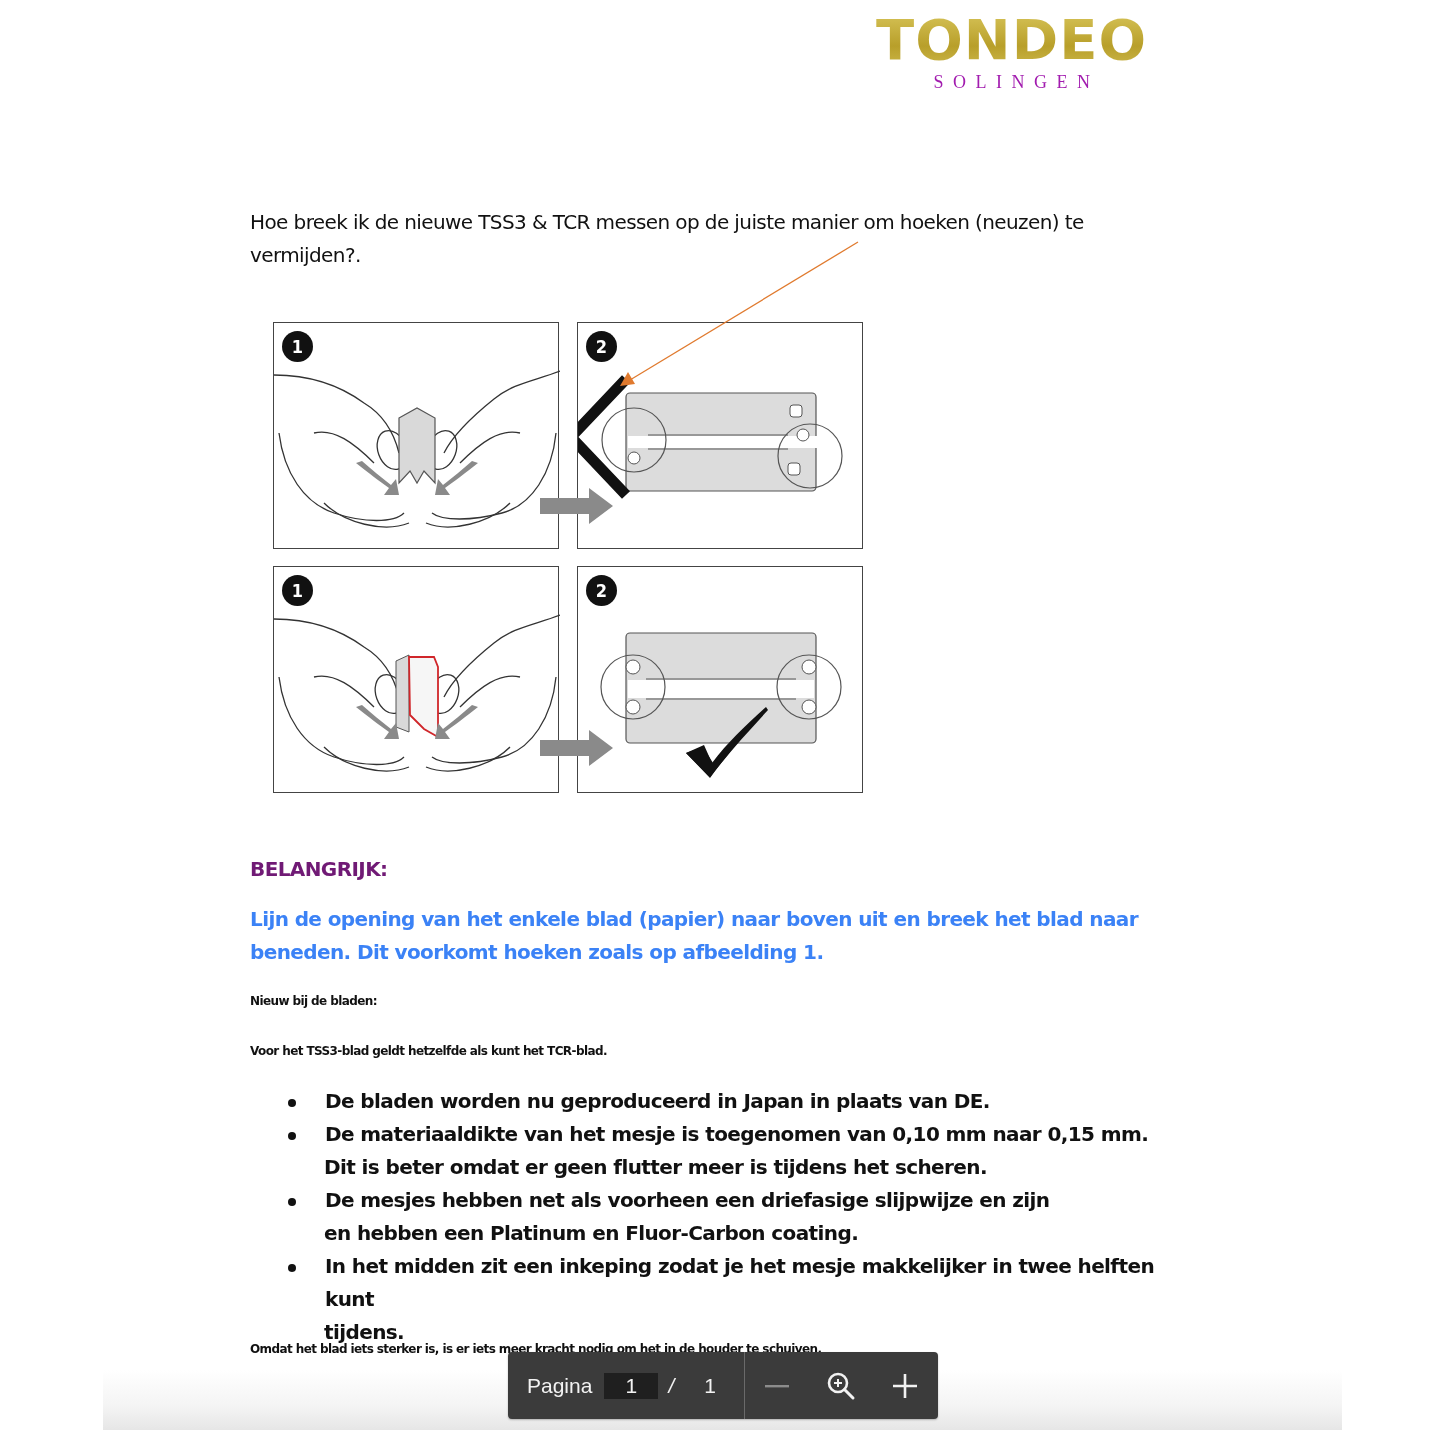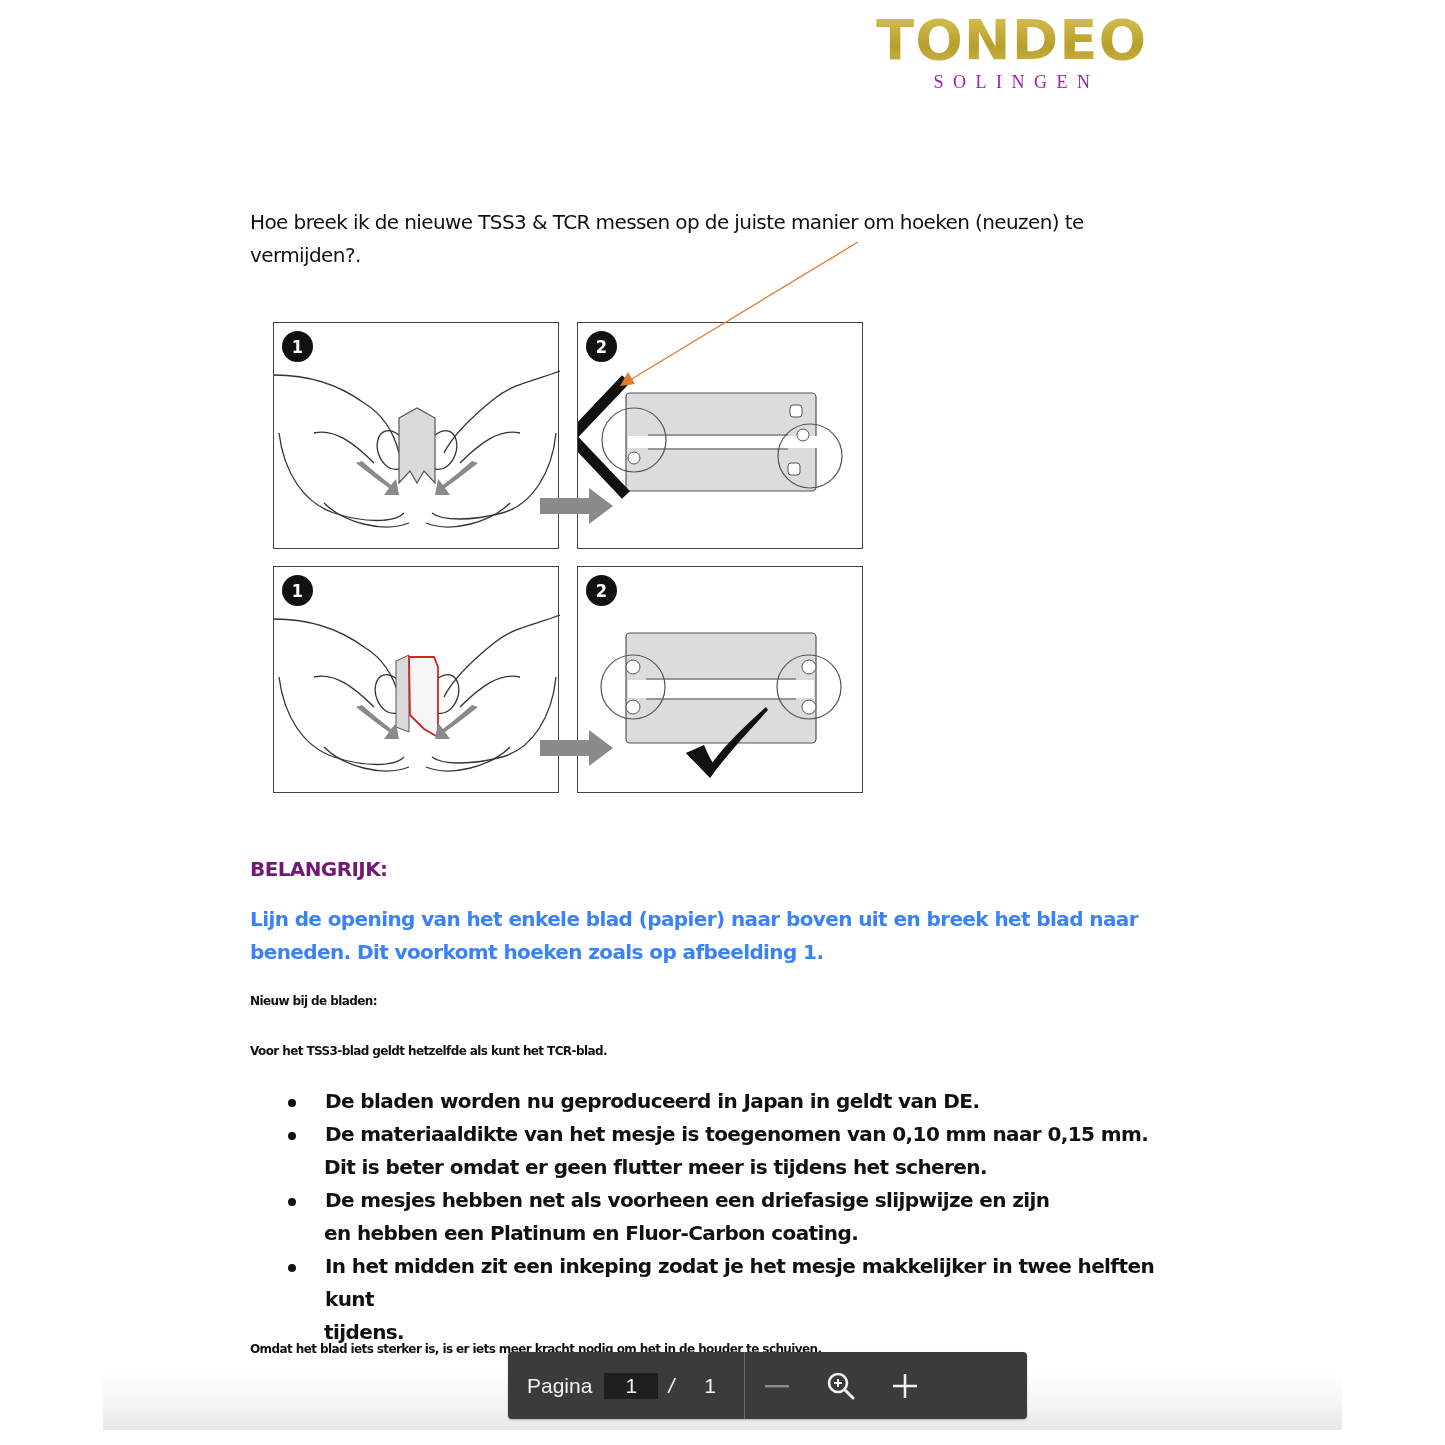--- a/index.html
+++ b/index.html
@@ -36,21 +36,21 @@
 
   .bullets { position: absolute; left: 250px; top: 1085px; width: 950px; margin: 0; padding: 0; list-style: none;
              font-family: "DejaVu Sans", sans-serif; font-weight: bold; font-size: 20px; letter-spacing: -0.6px; line-height: 33px; }
   .bullets li { position: relative; padding-left: 75px; }
   .bullets li .dot { position: absolute; left: 38px; top: 14px; width: 8px; height: 8px; background: #111; border-radius: 50%; }
   .bullets li .cont { display: block; margin-left: -1px; }
 
   .bottom-fade { position: absolute; left: 103px; top: 1370px; width: 1239px; height: 60px;
                  background: linear-gradient(180deg, rgba(255,255,255,0) 0%, #f4f4f4 60%, #e6e6e6 100%); }
 
-  .toolbar { position: absolute; left: 508px; top: 1352px; width: 519px; height: 67px; background: #3b3b3b;
+  .toolbar { position: absolute; left: 508px; top: 1352px; width: 430px; height: 67px; background: #3b3b3b;
              border-radius: 4px; display: flex; align-items: center; color: #f2f2f2;
              font-family: "Liberation Sans", sans-serif; font-size: 21px; box-shadow: 0 1px 2px rgba(0,0,0,0.25); }
   .tb-page { display: flex; align-items: center; width: 236px; height: 100%; box-sizing: border-box; padding-left: 19px; }
   .tb-label { margin-right: 12px; }
   .tb-input { width: 54px; height: 26px; background: #1f1f1f; color: #f2f2f2; border: none; text-align: center;
               font-family: "Liberation Sans", sans-serif; font-size: 21px; padding: 0; }
   .tb-sep { margin-left: 10px; margin-right: 30px; font-style: italic; }
   .tb-divider { width: 1px; height: 100%; background: #6a6a6a; }
   .tb-btn { width: 64px; height: 100%; display: flex; align-items: center; justify-content: center; cursor: pointer; }
   .tb-btn svg { display: block; }
@@ -160,21 +160,21 @@
 
 <div class="important">BELANGRIJK:</div>
 <div class="important-body">Lijn de opening van het enkele blad (papier) naar boven uit en breek het blad naar beneden. Dit voorkomt hoeken zoals op afbeelding 1.</div>
 
 <div class="para" style="top:985px;">Nieuw bij de bladen:</div>
 <div class="para" style="top:1035px;">Voor het TSS3-blad geldt hetzelfde als kunt het TCR-blad.</div>
 
 <ul class="bullets">
   <li>
     <span class="dot"></span>
-    <span>De bladen worden nu geproduceerd in Japan in geldt van DE.</span>
+    <span>De bladen worden nu geproduceerd in Japan in plaats van DE.</span>
   </li>
   <li>
     <span class="dot"></span>
     <span>De materiaaldikte van het mesje is toegenomen van 0,10 mm naar 0,15 mm.</span>
     <span class="cont">Dit is beter omdat er geen flutter meer is tijdens het scheren.</span>
   </li>
   <li>
     <span class="dot"></span>
     <span>De mesjes hebben net als voorheen een driefasige slijpwijze en zijn</span>
     <span class="cont">en hebben een Platinum en Fluor-Carbon coating.</span>

